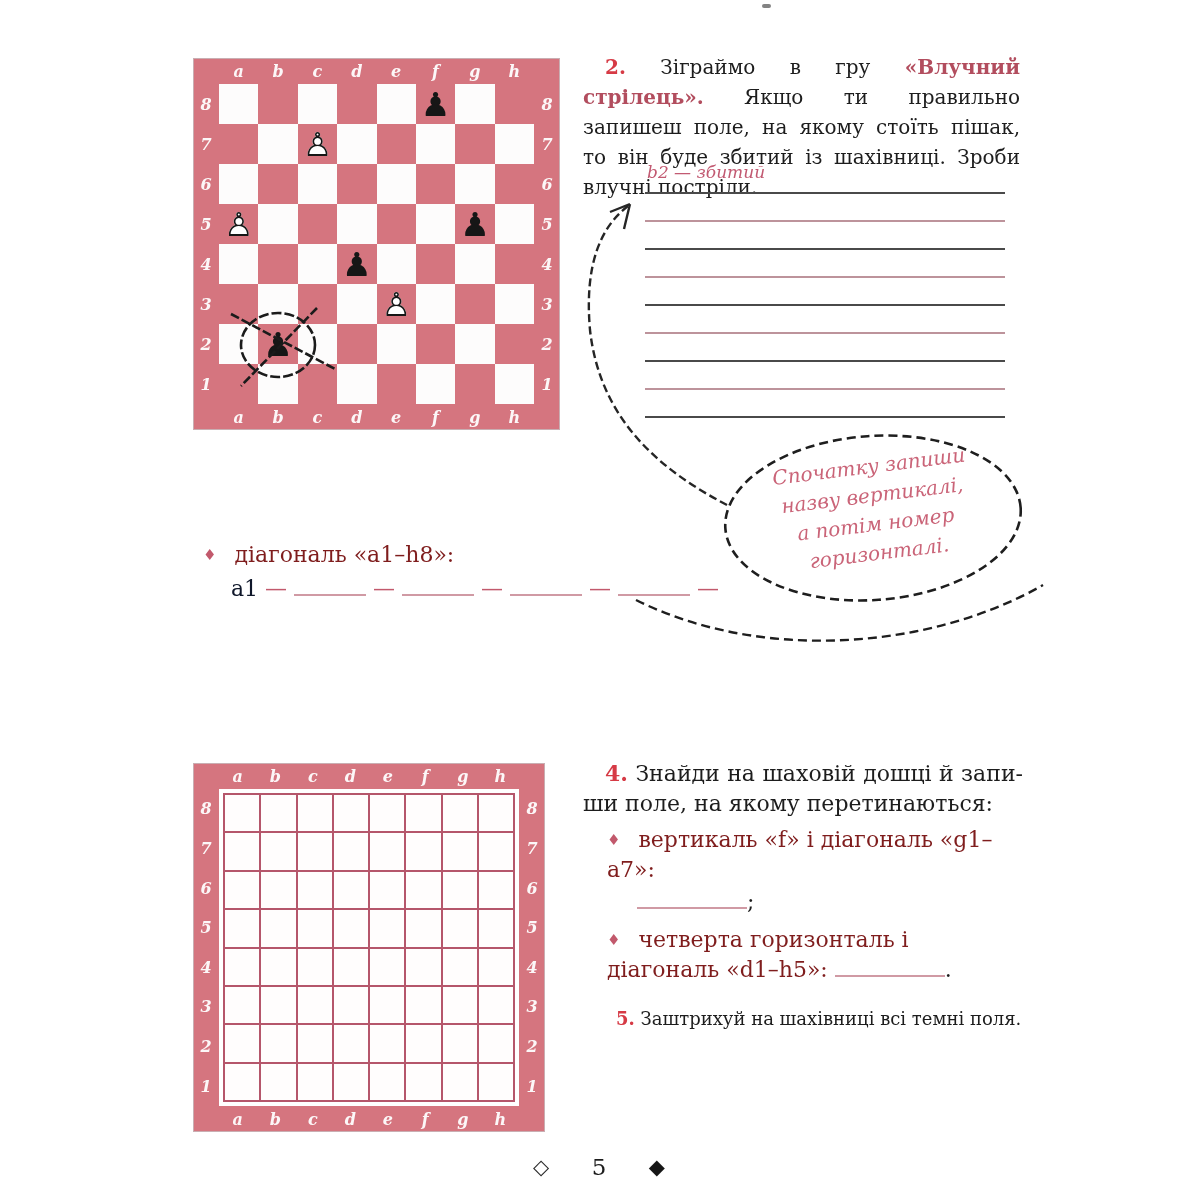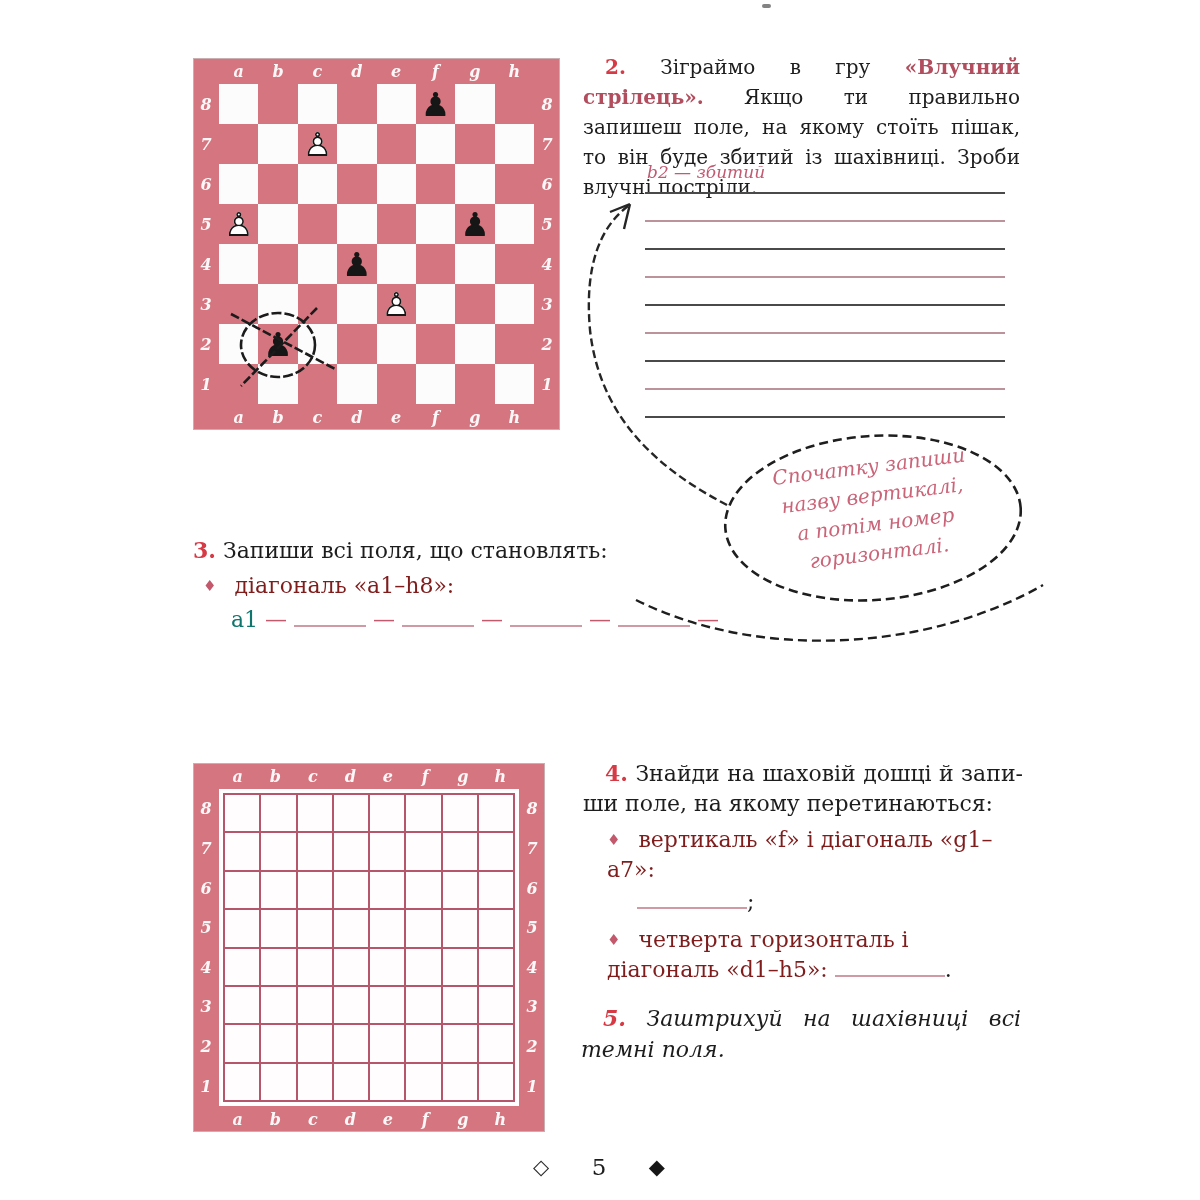--- a/index.html
+++ b/index.html
@@ -49,29 +49,29 @@
     position:absolute; left:745px; top:452px; width:258px;
     transform:rotate(-7deg); text-align:center;
     font-style:italic; font-size:20px; line-height:29px; color:#ca6478;
   }
   
   .t3{position:absolute; left:193px; top:535px; width:650px; font-size:22px; line-height:31px;}
   .bullet{color:#c2596c; font-size:15px; vertical-align:2px; margin-right:18px;}
   .t3 .item-label,.t4 .item-label{color:#7f1d1d;}
   .t3-item{margin-top:4px; padding-left:10px;}
   .fill-row{margin-left:28px; line-height:35px; color:#c2596c;}
-  .fill-row .sq{color:#0f766e;}
+  .fill-row .sq{color:#0f172a;}
   .blank{display:inline-block; width:72px; border-bottom:2px solid #d09aa4; height:14px;}
   .blank.w2{width:80px;}
   
   .t4{position:absolute; left:583px; top:758px; width:440px; font-size:22px; line-height:30px;}
   .t4 .head{text-align:justify;}
   .t4-item{margin-top:6px; padding-left:24px; width:392px;}
   .t4 .blankline{margin-left:30px; line-height:34px;}
-  .t5{position:absolute; left:581px; top:1003px; width:440px; font-size:22px; line-height:31px; text-align:justify;font-style:italic;}
+  .t5{position:absolute; left:594px; top:1003px; width:440px; font-size:18px; line-height:31px; text-align:justify;}
   
   .footer{position:absolute; left:533px; top:1154px; width:132px; display:flex;
     align-items:center; justify-content:space-between; font-size:23px;}
   .footer .dmo{font-family:"DejaVu Sans",sans-serif; color:#2a2a2a; font-size:21px;}
   .footer .dmf{font-family:"DejaVu Sans",sans-serif; color:#161616; font-size:21px;}
   .speck{position:absolute; left:762px; top:4px; width:9px; height:4px; background:#5a5a5a; opacity:.75; border-radius:2px;}
   .indent{display:inline-block; width:22px;}
 </style>
 </head>
 <body>
@@ -230,21 +230,20 @@
     <path d="M 636 600 C 760 662, 930 650, 1043 585" fill="none" stroke="#1e1e1e" stroke-width="2.4" stroke-dasharray="9 5"></path>
   </svg>
   <div class="bubble-text" id="bubble">
       <div>Спочатку запиши</div>
       <div>назву вертикалі,</div>
       <div>а потім номер</div>
       <div>горизонталі.</div>
     </div>
 
   <div class="t3">
-    <div><span class="tnum">3.</span> <span>Запиши всі поля, що становлять:</span></div>
     <div id="t3-items">
         <div class="t3-item">
           <div><span class="bullet">♦</span><span class="item-label">діагональ «a1–h8»:</span></div>
           <div class="fill-row"><span class="sq">a1</span> — <span class="blank"></span> — <span class="blank"></span> — <span class="blank"></span> — <span class="blank"></span> —</div>
         </div>
       </div>
   </div>
 
   <div class="board board-bottom" id="board-bottom">
     <div class="flabels top" id="bb-ft">

